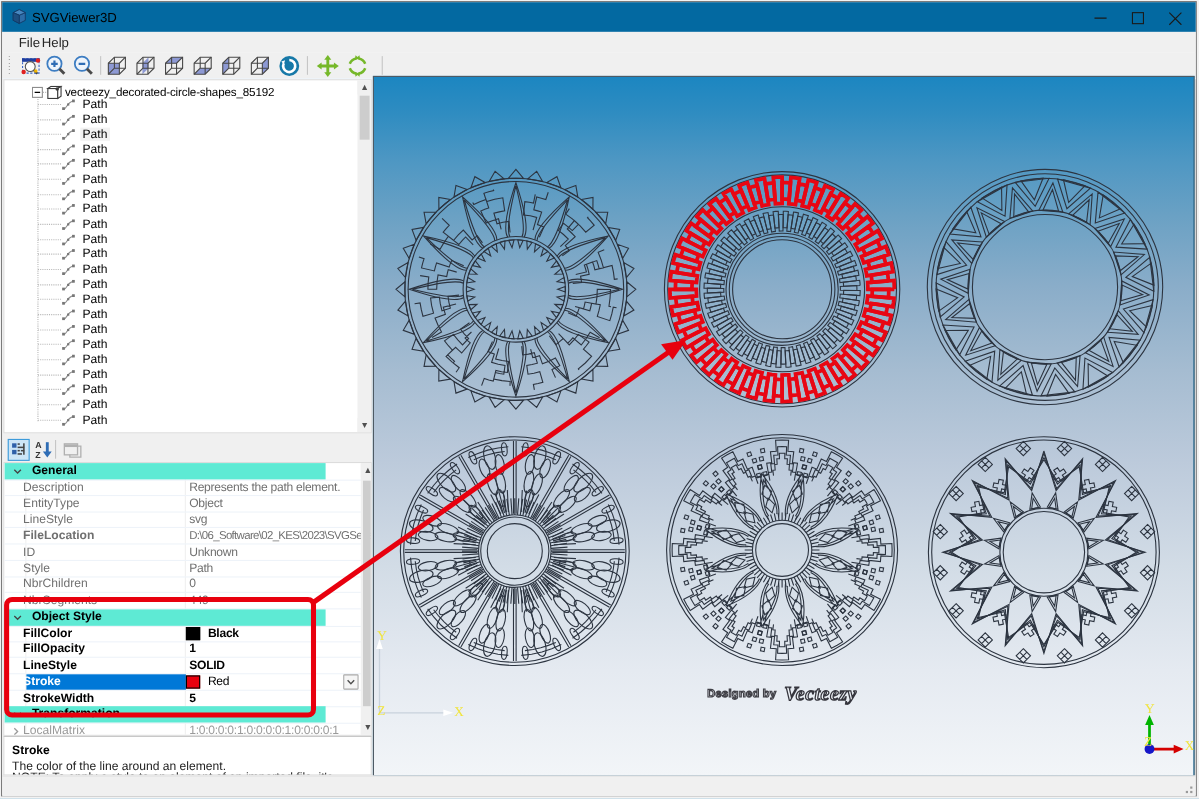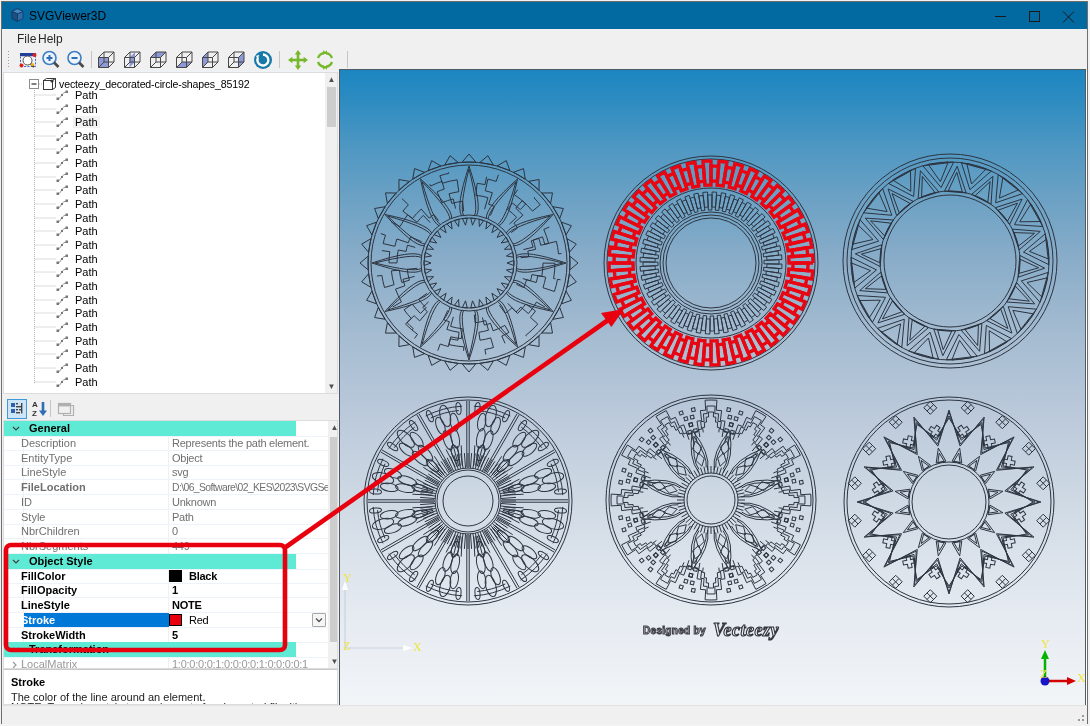--- a/index.html
+++ b/index.html
@@ -538,21 +538,21 @@
             <span class="plabel" style="color:#000;font-weight:bold">FillColor</span>
             <div style="position:absolute;left:165px;top:1px;width:13px;height:12px;background:#000;border:1px solid #000"></div>
             <span class="pval" style="left:185px;color:#000;font-weight:bold">Black</span>
           </div>
           <div class="prow" style="top:162.2px">
             <span class="plabel" style="color:#000;font-weight:bold">FillOpacity</span>
             <span class="pval" style="left:168px;color:#000;font-weight:bold">1</span>
           </div>
           <div class="prow" style="top:177.0px">
             <span class="plabel" style="color:#000;font-weight:bold">LineStyle</span>
-            <span class="pval" style="left:168px;color:#000;font-weight:bold">NOTE</span>
+            <span class="pval" style="left:168px;color:#000;font-weight:bold">SOLID</span>
           </div>
           <div class="prow" style="top:191.8px">
             <div style="position:absolute;left:20px;top:0;width:145px;height:14px;background:#0078d7"></div>
             <span class="plabel" style="color:#fff;font-weight:bold">Stroke</span>
             <div style="position:absolute;left:165px;top:1px;width:13px;height:12px;background:#e8000e;border:1px solid #000"></div>
             <span class="pval" style="left:185px;color:#000;font-weight:normal">Red</span>
           </div>
           <div class="prow" style="top:206.5px">
             <span class="plabel" style="color:#000;font-weight:bold">StrokeWidth</span>
             <span class="pval" style="left:168px;color:#000;font-weight:bold">5</span>

